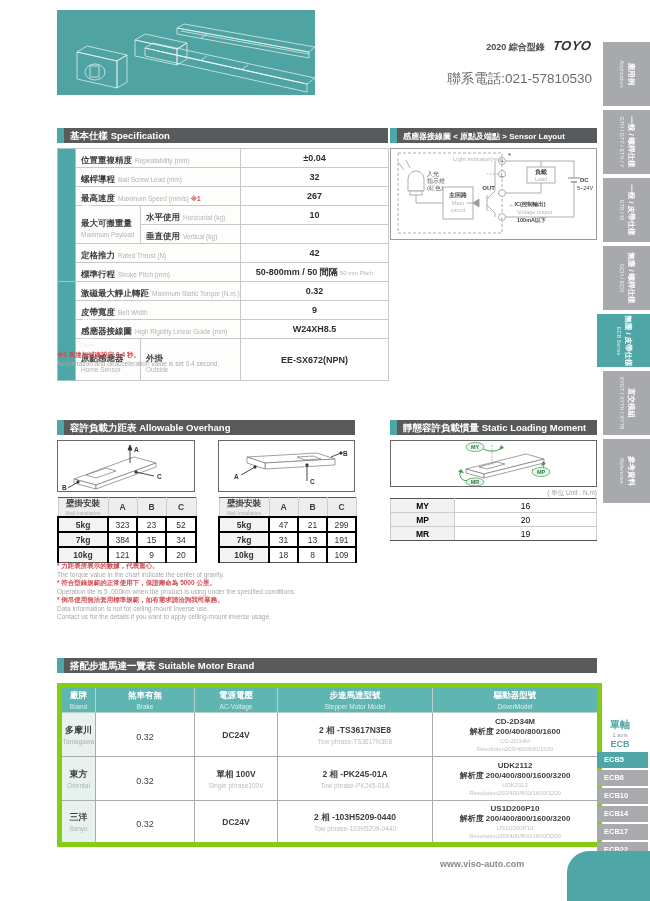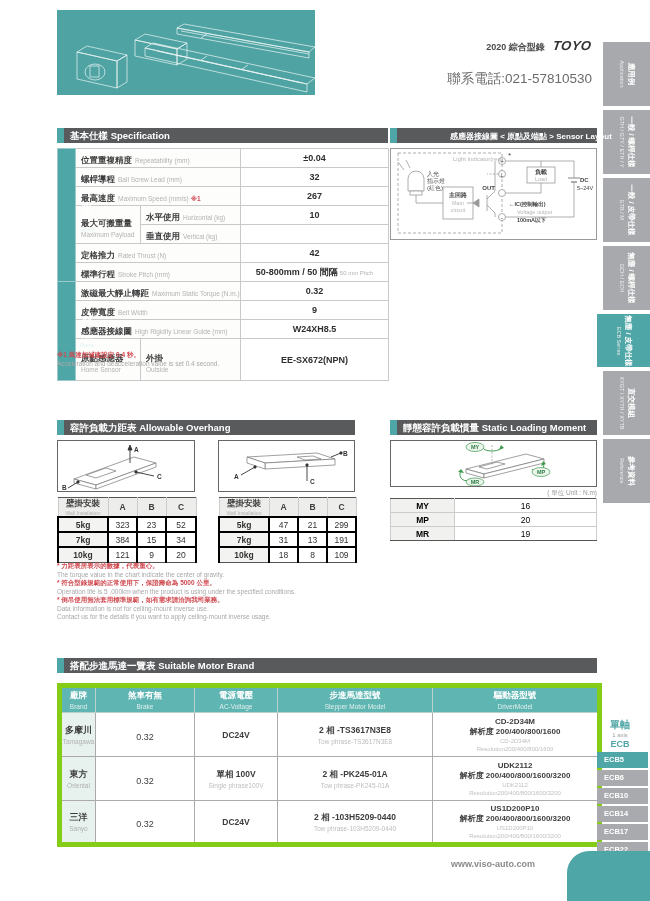--- a/index.html
+++ b/index.html
@@ -17,21 +17,21 @@
   .tab { position:absolute; right:0; width:47px; background:#A7A9AC; }
   .tab.active { width:53px; background:#4FA6A6; }
   .tab-rot { position:absolute; top:50%; left:50%; transform:translate(-50%,-50%) rotate(90deg); text-align:center; white-space:nowrap; }
   .t-zh { font-size:7.5px; font-weight:bold; color:#fff; }
   .t-en { font-size:5.5px; color:#ECECEC; margin-top:1px; }
 
   
   .sec-h { position:absolute; height:15px; background:#595A5C; }
   .sec-h::before { content:""; position:absolute; left:0; top:0; width:7px; height:15px; background:#4FA6A6; }
   .sec-h span { position:absolute; left:13px; top:2px; color:#fff; font-weight:bold; font-size:9.5px; white-space:nowrap; }
-  .sec-h.small span { font-size:8px; top:3px;margin-left:47px; }
+  .sec-h.small span { font-size:8px; top:3px; }
 
   
   .spec-table { left:57px; top:148px; width:331px; border-collapse:collapse; table-layout:fixed; border:1px solid #8f8f8f; }
   .spec-table td { border:1px solid #c9c9c9; vertical-align:middle; }
   .spec-table td.lbl { padding-left:5px; background:#fdfdfc; }
   .zh { font-size:8.5px; font-weight:bold; color:#3d3d3d; }
   .en { font-size:6.5px; color:#b3b3b3; margin-left:3px; font-weight:normal; }
   .mark { font-size:6.5px; color:#D0484E; font-weight:bold; margin-left:2px; }
   .spec-table td.val { text-align:center; font-size:9px; font-weight:bold; color:#2e2e2e; background:#fff;margin-top:25px; }
   .val-en { font-size:6px; color:#b3b3b3; font-weight:normal; margin-left:2px; }
@@ -85,21 +85,21 @@
 
   
   .axis-block { left:592px; top:718px; width:56px; text-align:center; }
   .axis-zh { font-size:10px; font-weight:bold; color:#4FA6A6; }
   .axis-en { font-size:6px; color:#a0a0a0; }
   .axis-series { font-size:9px; font-weight:bold; color:#4FA6A6; margin-top:1px; }
   .ecb-btn { position:absolute; left:597px; width:51px; height:16px; background:#A8AAAD; color:#fff; font-size:7.5px; font-weight:bold; line-height:16px; padding-left:7px; }
   .ecb-btn.active { background:#4FA6A6; }
 
   
-  .website { left:440px; top:859px; width:106px; text-align:center; font-size:9px; font-weight:bold; color:#8a8a8a; }
+  .website { left:440px; top:859px; width:106px; text-align:left; font-size:9px; font-weight:bold; color:#8a8a8a; }
   .corner-blob { left:567px; top:851px; width:83px; height:50px; background:#4FA6A6; border-top-left-radius:22px; }
 
   svg { display:block; }
   svg text { font-family:"Liberation Sans","DejaVu Sans",sans-serif; }
 </style>
 </head>
 <body>
 
 <div class="abs drawing">
   <svg width="258" height="85" viewBox="0 0 258 85">

